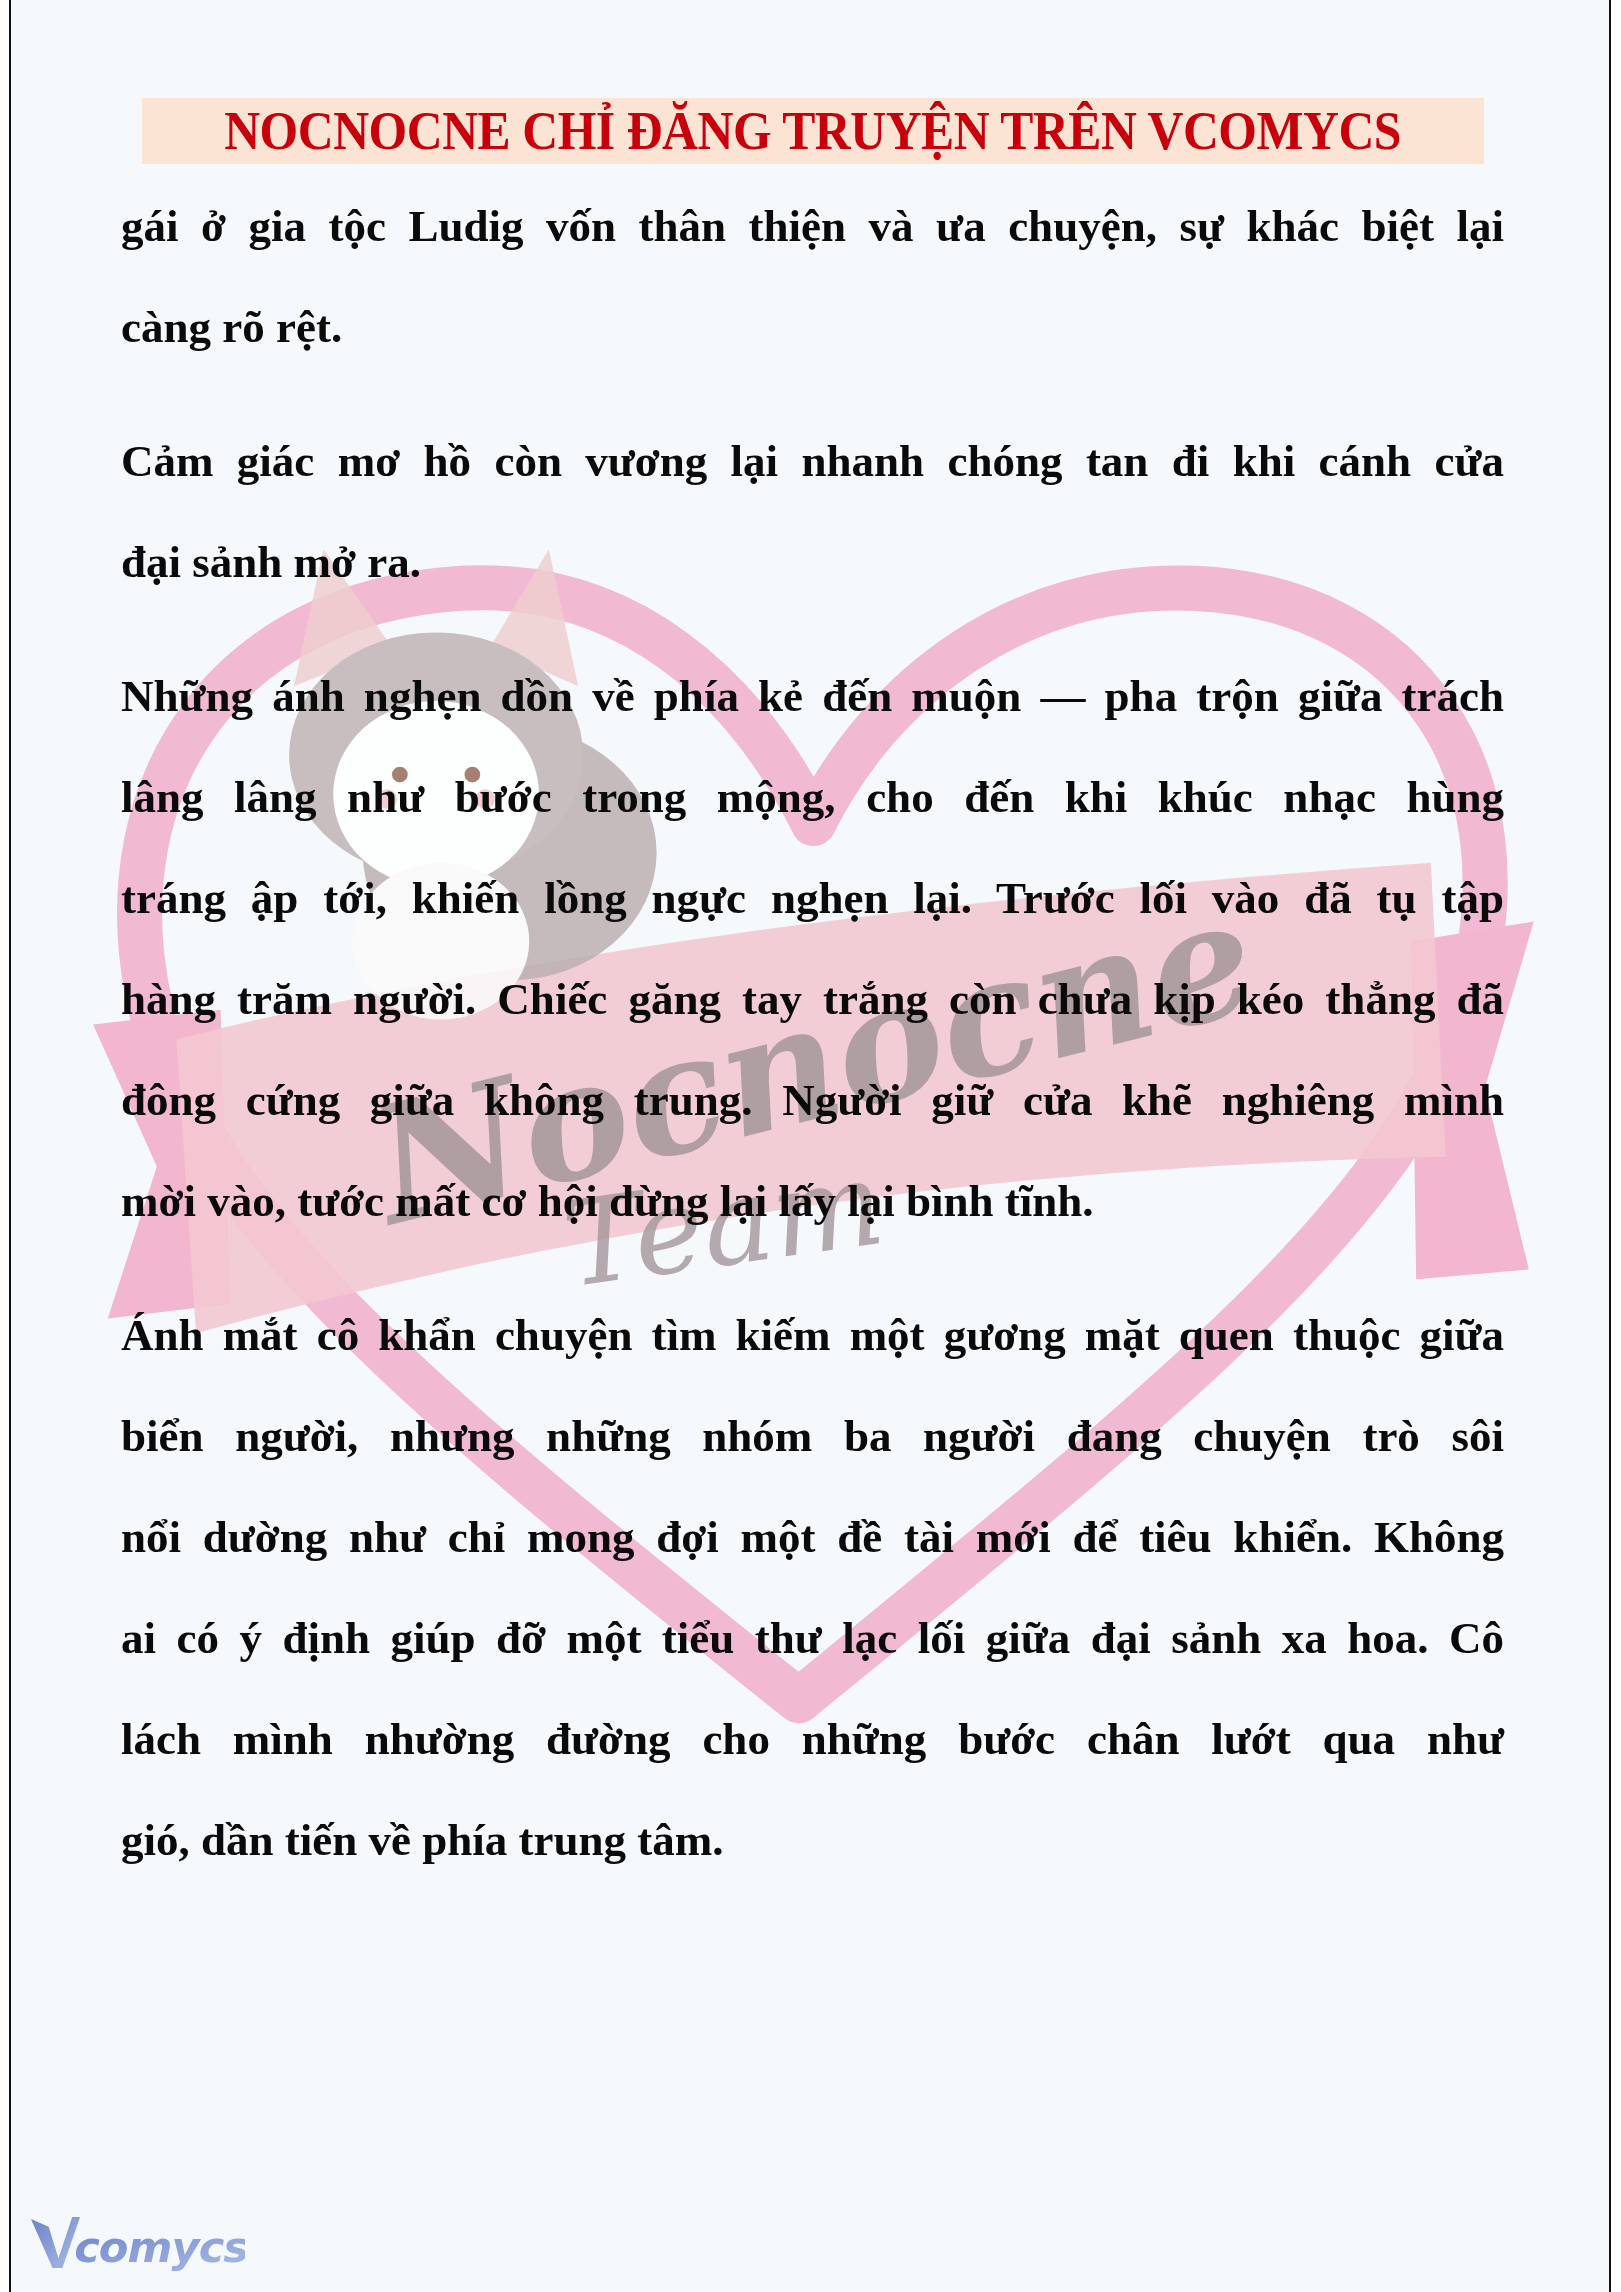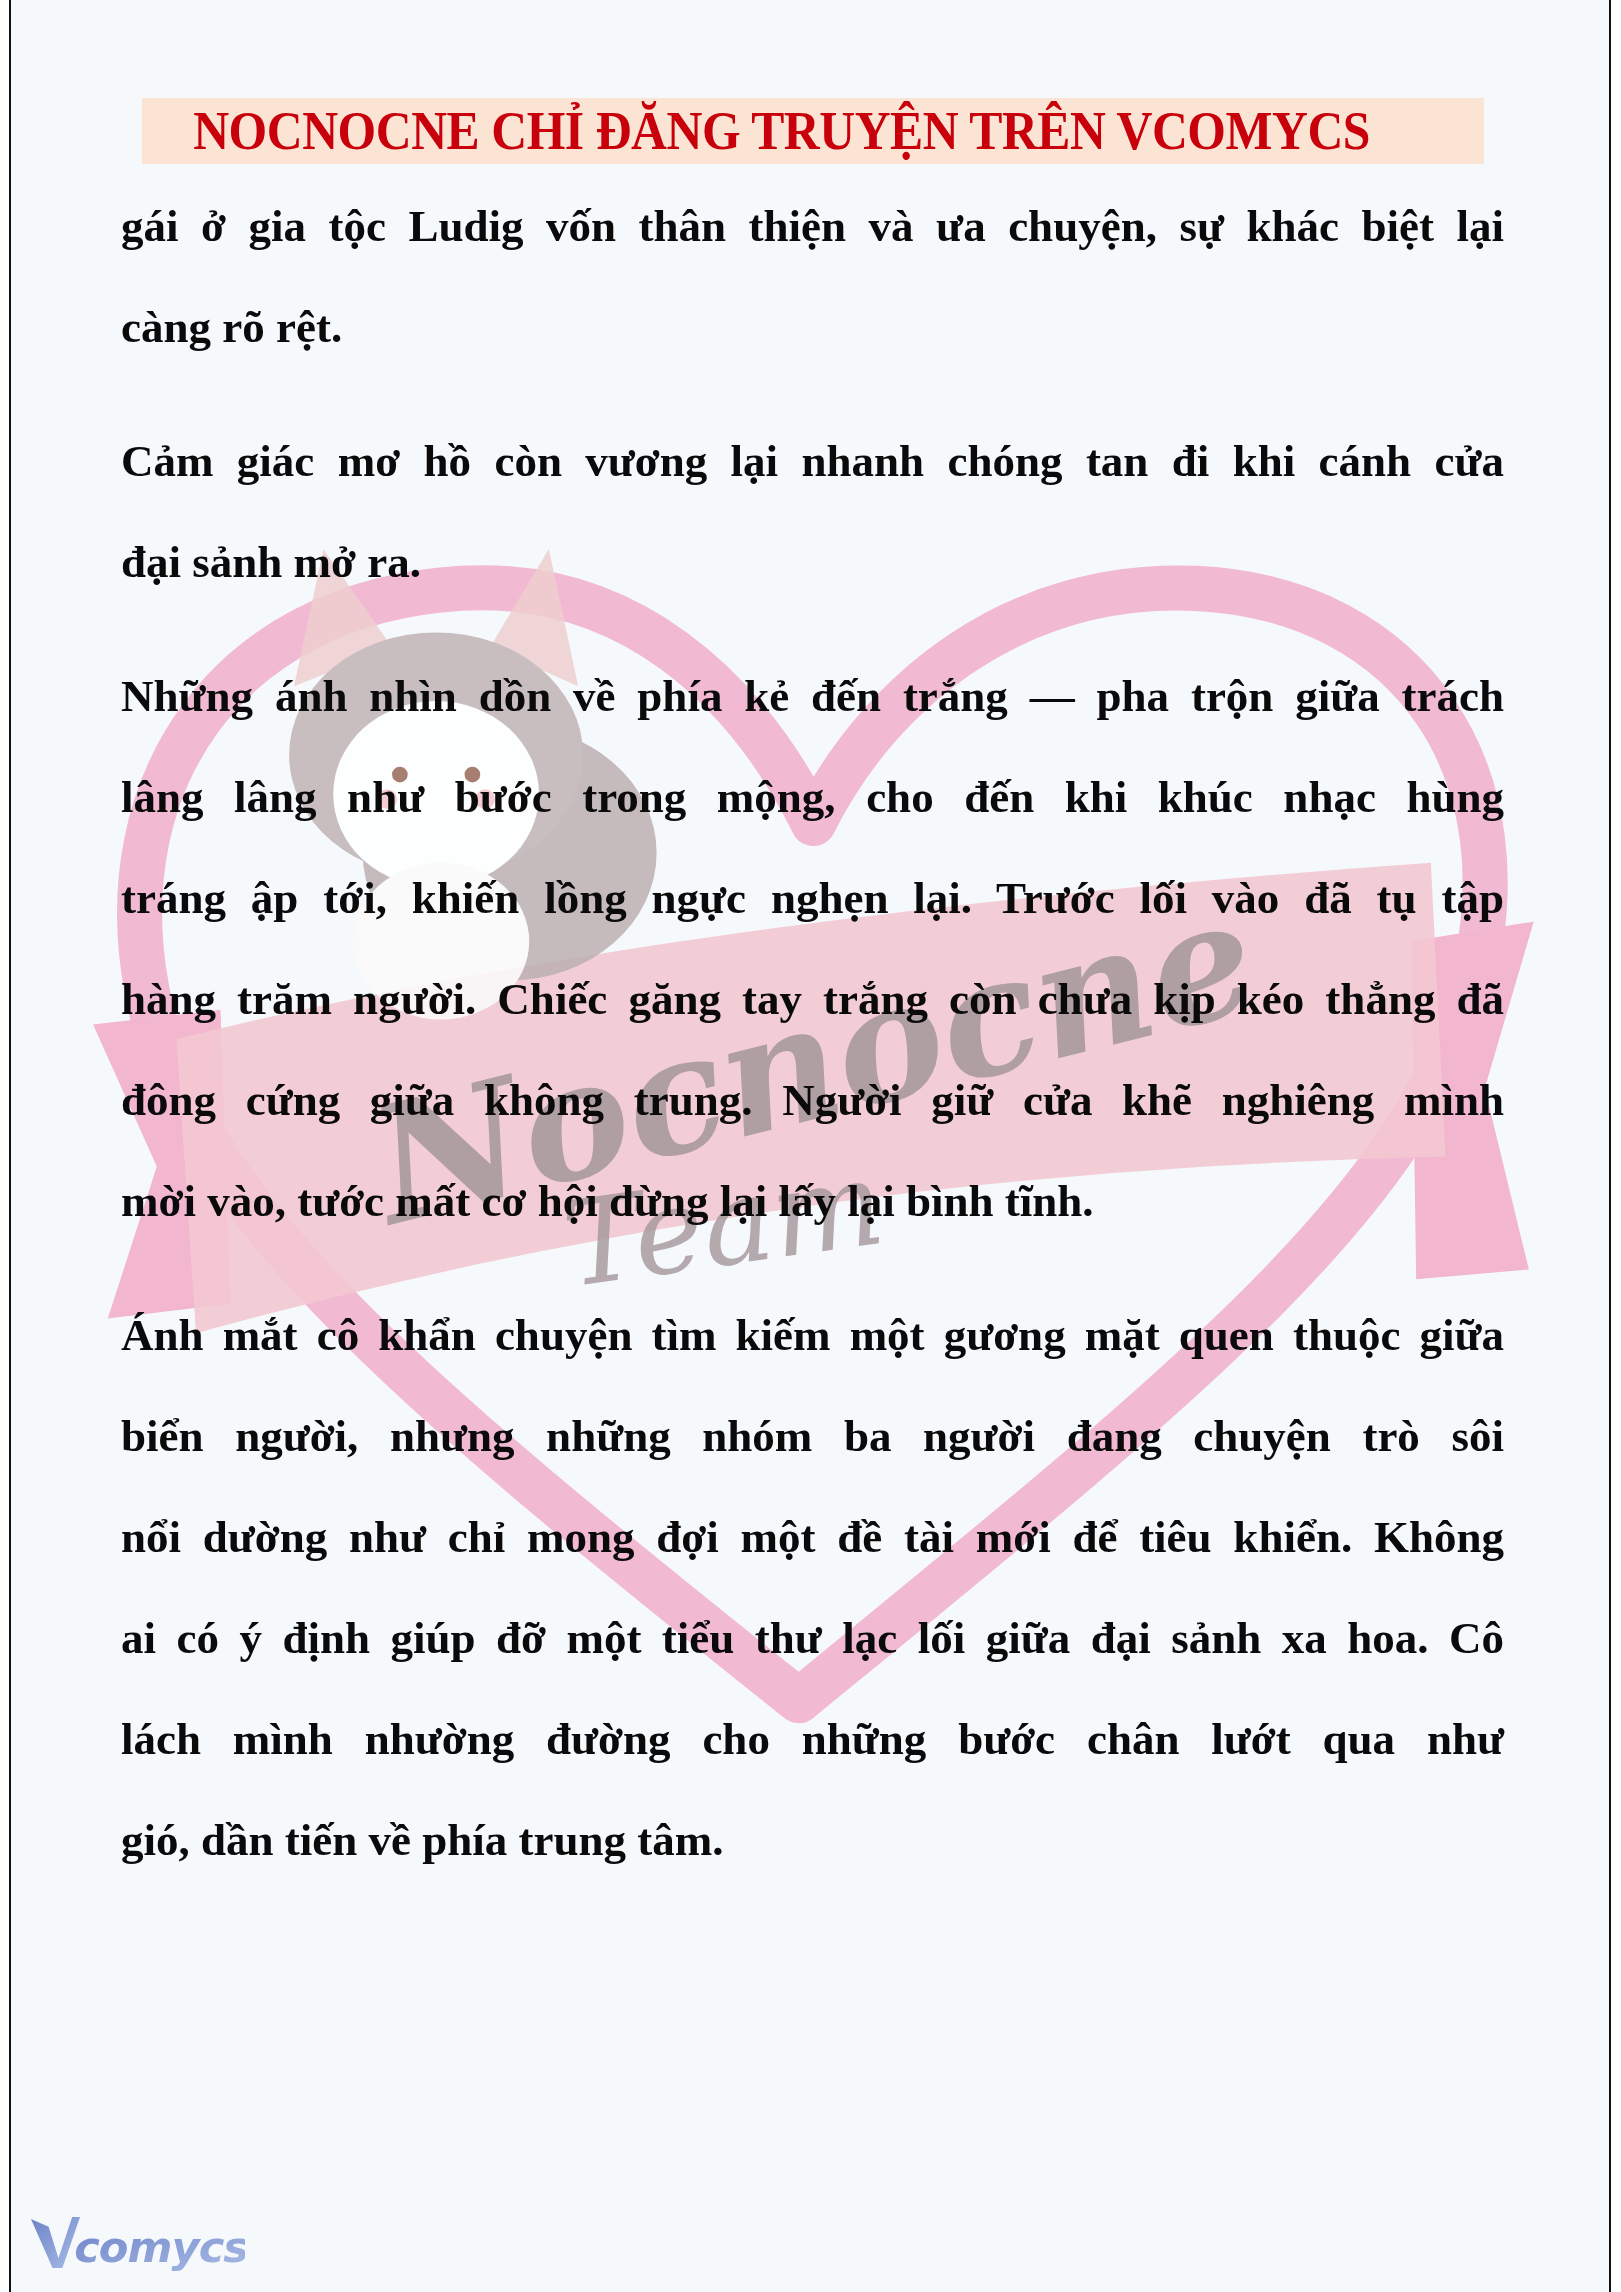--- a/index.html
+++ b/index.html
@@ -15,21 +15,21 @@
     border-right: 2.9px solid #111;
     box-sizing: border-box;
   }
   .watermark {
     position: absolute; left: 0; top: 0; width: 1621px; height: 2293px;
     pointer-events: none;
   }
   .title-bar {
     position: absolute; left: 142px; top: 98px; width: 1342px; height: 66px;
     background: #fbe4d3;
-    display: flex; align-items: center; 
+    display: flex; align-items: center; justify-content: center;
   }
   .title-text {
     color: #c8000b;
     font-family: "Liberation Serif", serif;
     font-weight: bold;
     font-size: 54px;
     letter-spacing: -0.5px;
     white-space: nowrap;
     transform: scaleX(0.92);
     line-height: 1;
@@ -113,21 +113,21 @@
 <div class="story">
   <p>
     <span class="line">gái ở gia tộc Ludig vốn thân thiện và ưa chuyện, sự khác biệt lại</span>
     <span class="line last">càng rõ rệt.</span>
   </p>
   <p>
     <span class="line">Cảm giác mơ hồ còn vương lại nhanh chóng tan đi khi cánh cửa</span>
     <span class="line last">đại sảnh mở ra.</span>
   </p>
   <p>
-    <span class="line">Những ánh nhìn dồn về phía kẻ đến trắng — pha trộn giữa trách</span>
+    <span class="line">Những ánh nghẹn dồn về phía kẻ đến muộn — pha trộn giữa trách</span>
     <span class="line">lâng lâng như bước trong mộng, cho đến khi khúc nhạc hùng</span>
     <span class="line">tráng ập tới, khiến lồng ngực nghẹn lại. Trước lối vào đã tụ tập</span>
     <span class="line">hàng trăm người. Chiếc găng tay trắng còn chưa kịp kéo thẳng đã</span>
     <span class="line">đông cứng giữa không trung. Người giữ cửa khẽ nghiêng mình</span>
     <span class="line last">mời vào, tước mất cơ hội dừng lại lấy lại bình tĩnh.</span>
   </p>
   <p>
     <span class="line">Ánh mắt cô khẩn chuyện tìm kiếm một gương mặt quen thuộc giữa</span>
     <span class="line">biển người, nhưng những nhóm ba người đang chuyện trò sôi</span>
     <span class="line">nổi dường như chỉ mong đợi một đề tài mới để tiêu khiển. Không</span>

